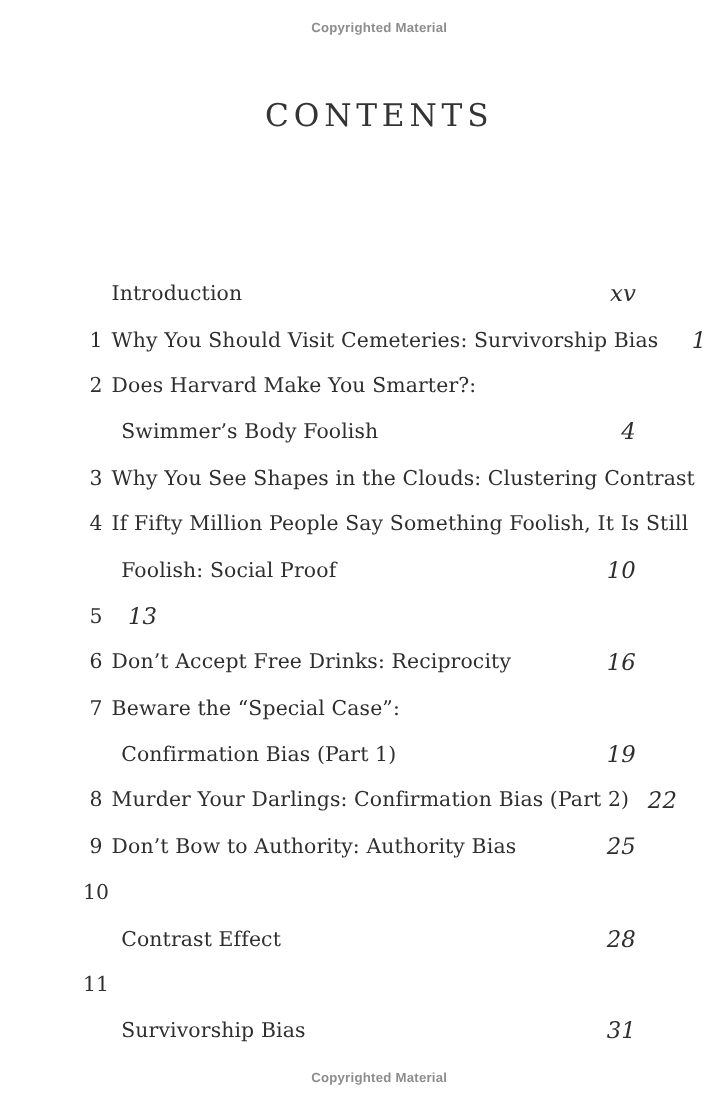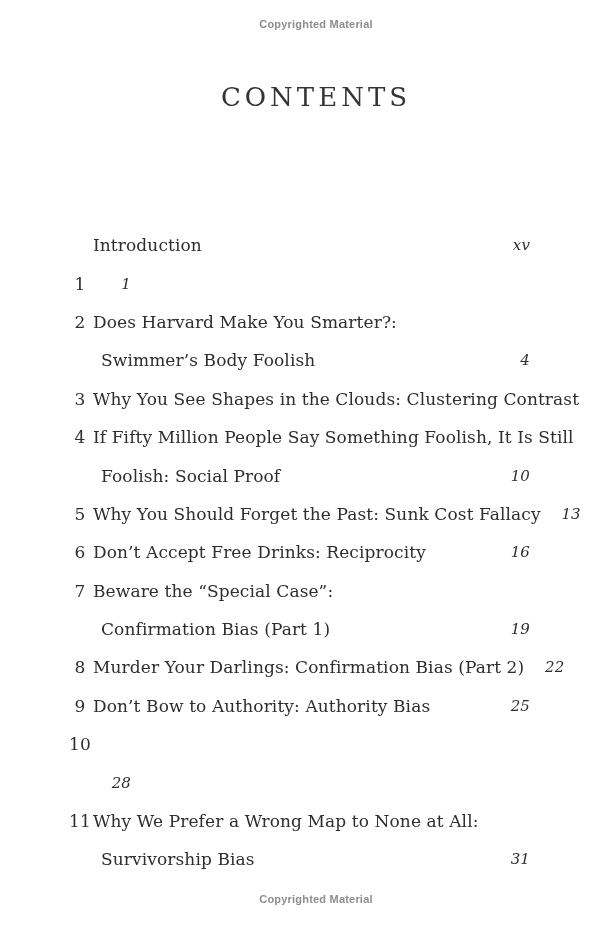--- a/index.html
+++ b/index.html
@@ -63,41 +63,42 @@
     margin-left: 2px;
     overflow: visible;
   }
   .toc-line .title.indent {
     padding-left: 8px;
   }
   .toc-line .page-num {
     flex: 0 0 40px;
     text-align: right;
     font-style: italic;
-    font-size: 15px;
+    font-size: 19px;
   }
 </style>
 </head>
 <body>
 
 <div class="page">
 
   <div class="copyright top">Copyrighted Material</div>
 
   <div class="book-title">CONTENTS</div>
 
   <div class="toc">
   <div class="toc-line">
     <span class="num"></span>
     <span class="title">Introduction</span>
     <span class="page-num">xv</span>
   </div>
 
   <div class="toc-line">
     <span class="num">1</span>
+    <span class="title">Why You Should Visit Cemeteries: Survivorship Bias</span>
     <span class="page-num">1</span>
   </div>
 
   <div class="toc-line">
     <span class="num">2</span>
     <span class="title">Does Harvard Make You Smarter?:</span>
     <span class="page-num"></span>
   </div>
 
   <div class="toc-line">
@@ -119,21 +120,20 @@
   </div>
 
   <div class="toc-line">
     <span class="num"></span>
     <span class="title indent">Foolish: Social Proof</span>
     <span class="page-num">10</span>
   </div>
 
   <div class="toc-line">
     <span class="num">5</span>
-    <span class="title">Why You Should Forget the Past: Sunk Cost Fallacy</span>
     <span class="page-num">13</span>
   </div>
 
   <div class="toc-line">
     <span class="num">6</span>
     <span class="title">Don’t Accept Free Drinks: Reciprocity</span>
     <span class="page-num">16</span>
   </div>
 
   <div class="toc-line">
@@ -160,26 +160,26 @@
     <span class="page-num">25</span>
   </div>
 
   <div class="toc-line">
     <span class="num">10</span>
     <span class="page-num"></span>
   </div>
 
   <div class="toc-line">
     <span class="num"></span>
+    <span class="title indent">Contrast Effect</span>
     <span class="page-num">28</span>
   </div>
 
   <div class="toc-line">
     <span class="num">11</span>
-    <span class="title">Why We Prefer a Wrong Map to None at All:</span>
     <span class="page-num"></span>
   </div>
 
   <div class="toc-line">
     <span class="num"></span>
     <span class="title indent">Survivorship Bias</span>
     <span class="page-num">31</span>
   </div>
 </div>
 

